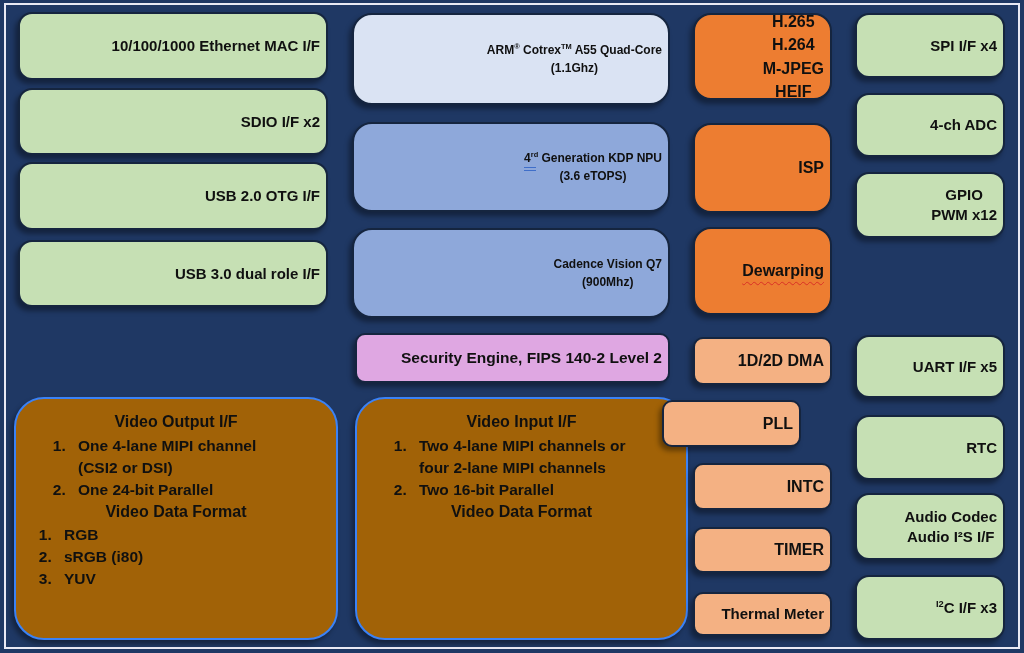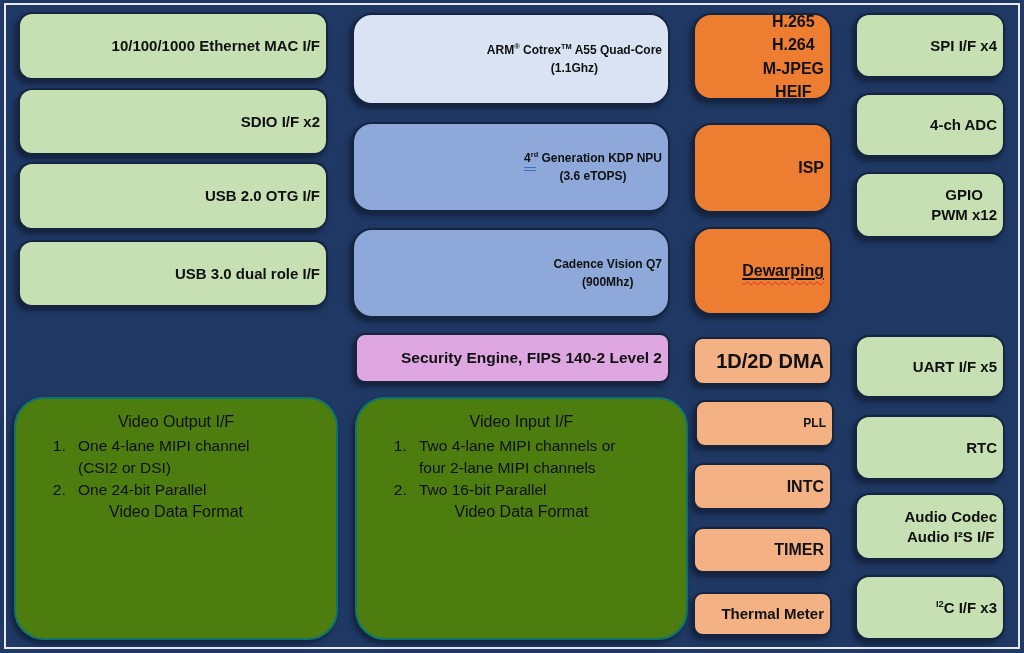--- a/index.html
+++ b/index.html
@@ -27,31 +27,31 @@
   .purple{background:#dfa7e2;}
   .dorange{background:#ed7d31;}
   .lorange{background:#f4b183;}
   .r10{border-radius:10px;}
   .r18{border-radius:18px;}
   .r20{border-radius:20px;}
   .codec-lines{line-height:1.45;font-size:16px;}
   .big{font-size:12px;line-height:1.5;}
   .sec{font-size:15.5px;}
   
-  .u-black{text-decoration:underline;text-decoration-thickness:1.5px;text-underline-offset:2px;margin-left:29px;}
+  .u-black{text-decoration-thickness:1.5px;text-underline-offset:2px;margin-left:29px;}
   .npu-num{position:relative;text-decoration-thickness:1.5px;text-underline-offset:2px;margin-top:25px;}
   .npu-num::after{content:"";position:absolute;left:0;right:2px;bottom:-6px;border-bottom:4px double #3f6ec9;}
   .u-red-wavy{text-decoration:underline wavy #d93025;text-decoration-thickness:1px;text-underline-offset:5px;}
   sup{font-size:62%;line-height:0;}
   
   .panel{
     position:absolute;z-index:1;box-sizing:border-box;display:block;
-    background:#4d7c0f;border:2px solid #0f766e;border-radius:30px;
+    background:#a16207;border:2px solid #3b82f6;border-radius:30px;
     box-shadow:-3px 4px 5px rgba(0,0,0,.38);
-    color:#101010;font-weight:normal;font-size:15.5px;line-height:1.42;
+    color:#101010;font-weight:bold;font-size:15.5px;line-height:1.42;
     text-align:left;padding:12px 6px 0 6px;
   }
   .v-title{text-align:center;font-size:16px;}
   ol{margin:1px 0 0 0;}
   ol.v-main{padding-left:48px;}
   ol.v-fmt{padding-left:34px;}
   ol li{padding-left:8px;white-space:pre-line;}
 </style>
 </head>
 <body>
@@ -65,20 +65,25 @@
   <div class="blk green" style="left:18px;top:240px;width:310px;height:67px"><span>USB 3.0 dual role I/F</span></div>
 
   <div class="panel" style="left:14px;top:397px;width:324px;height:243px">
     <div class="v-title">Video Output I/F</div>
     <ol class="v-main">
       <li><span>One 4-lane MIPI channel
 (CSI2 or DSI)</span></li>
       <li><span>One 24-bit Parallel</span></li>
     </ol>
     <div class="v-title">Video Data Format</div>
+    <ol class="v-fmt">
+      <li><span>RGB</span></li>
+      <li><span>sRGB (i80)</span></li>
+      <li><span>YUV</span></li>
+    </ol>
   </div>
 
   <div class="blk lblue r20 big" style="left:352px;top:13px;width:318px;height:92px">
     <span><span>ARM</span><sup>®</sup><span> Cotrex</span><sup>TM</sup><span> A55 Quad-Core</span><br><span>(1.1Ghz)</span></span>
   </div>
   <div class="blk mblue r20 big" style="left:352px;top:122px;width:318px;height:90px">
     <span><span class="npu-num"><span>4</span><sup>rd</sup></span><span> Generation KDP NPU</span><br><span>(3.6 eTOPS)</span></span>
   </div>
   <div class="blk mblue r20 big" style="left:352px;top:228px;width:318px;height:90px">
     <span><span>Cadence Vision Q7</span><br><span>(900Mhz)</span></span>
@@ -94,22 +99,22 @@
     </ol>
     <div class="v-title">Video Data Format</div>
   </div>
 
   <div class="blk dorange r18 codec-lines" style="left:693px;top:13px;width:139px;height:87px"><span>H.265
 H.264
 M-JPEG
 HEIF</span></div>
   <div class="blk dorange r18 codec-lines" style="left:693px;top:123px;width:139px;height:90px"><span>ISP</span></div>
   <div class="blk dorange r18 codec-lines" style="left:693px;top:227px;width:139px;height:88px"><span class="u-black"><span class="u-red-wavy">Dewarping</span></span></div>
-  <div class="blk lorange r10" style="left:693px;top:337px;width:139px;height:48px;font-size:20px"><span>1D/2D DMA</span></div>
-  <div class="blk lorange r10" style="left:695px;top:400px;width:139px;height:47px;font-size:12px"><span>PLL</span></div>
+  <div class="blk lorange r10" style="left:693px;top:337px;width:139px;height:48px;font-size:16px"><span>1D/2D DMA</span></div>
+  <div class="blk lorange r10" style="left:662px;top:400px;width:139px;height:47px;font-size:16px"><span>PLL</span></div>
   <div class="blk lorange r10" style="left:693px;top:463px;width:139px;height:47px;font-size:16px"><span>INTC</span></div>
   <div class="blk lorange r10" style="left:693px;top:527px;width:139px;height:46px;font-size:16px"><span>TIMER</span></div>
   <div class="blk lorange r10" style="left:693px;top:592px;width:139px;height:44px"><span>Thermal Meter</span></div>
 
   <div class="blk green" style="left:855px;top:13px;width:150px;height:65px"><span>SPI I/F x4</span></div>
   <div class="blk green" style="left:855px;top:93px;width:150px;height:64px"><span>4-ch ADC</span></div>
   <div class="blk green" style="left:855px;top:172px;width:150px;height:66px"><span>GPIO
 PWM x12</span></div>
   <div class="blk green" style="left:855px;top:335px;width:150px;height:63px"><span>UART I/F x5</span></div>
   <div class="blk green" style="left:855px;top:415px;width:150px;height:65px"><span>RTC</span></div>

